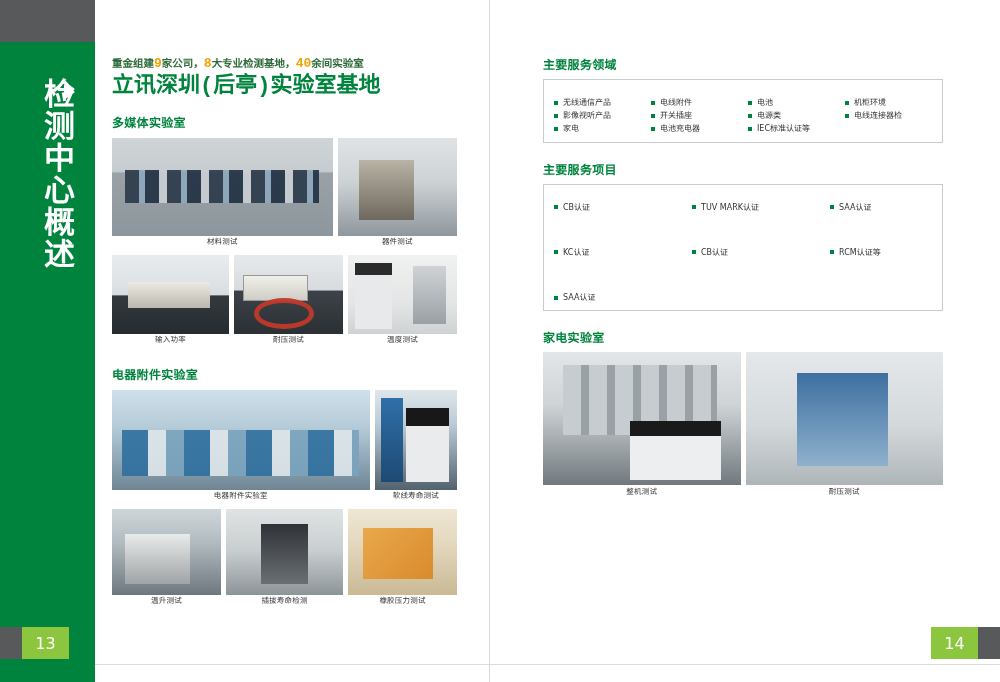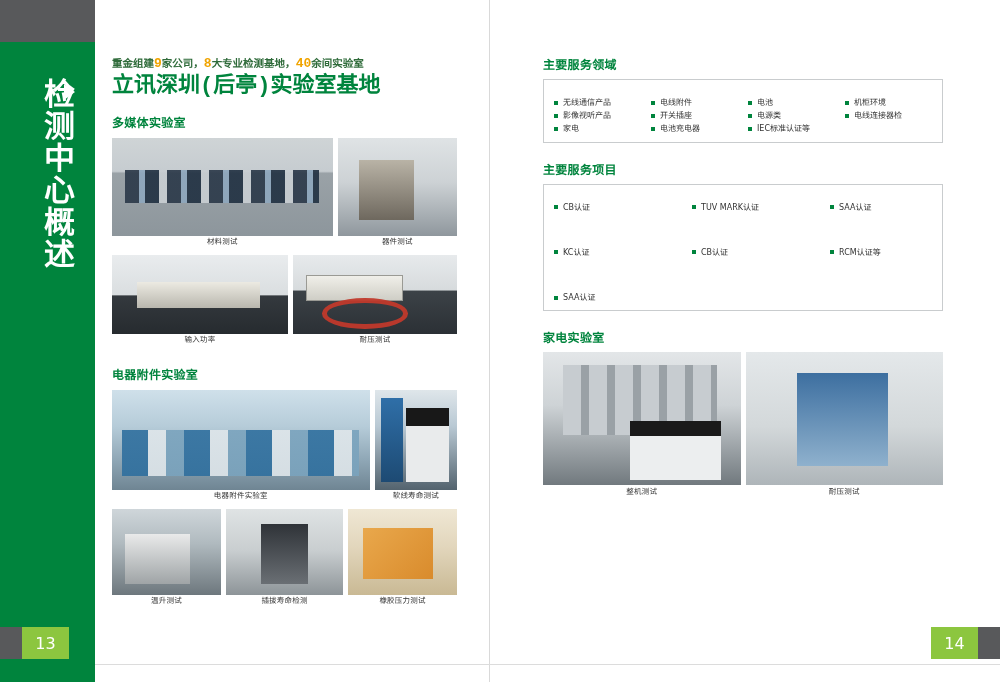--- a/index.html
+++ b/index.html
@@ -309,20 +309,24 @@
 
     <div class="grid">
       <div class="tile" style="flex:118">
         <div class="photo ph-e" style="height:79px"></div>
         <div class="cap">输入功率</div>
       </div>
       <div class="tile" style="flex:110">
         <div class="photo ph-d" style="height:79px"></div>
         <div class="cap">耐压测试</div>
       </div>
+      <div class="tile" style="flex:110">
+        <div class="photo ph-f" style="height:79px"></div>
+        <div class="cap">温度测试</div>
+      </div>
     </div>
 
     <div class="sec-head spaced">电器附件实验室</div>
 
     <div class="grid">
       <div class="tile" style="flex:250">
         <div class="photo ph-g" style="height:100px"></div>
         <div class="cap">电器附件实验室</div>
       </div>
       <div class="tile" style="flex:80">

